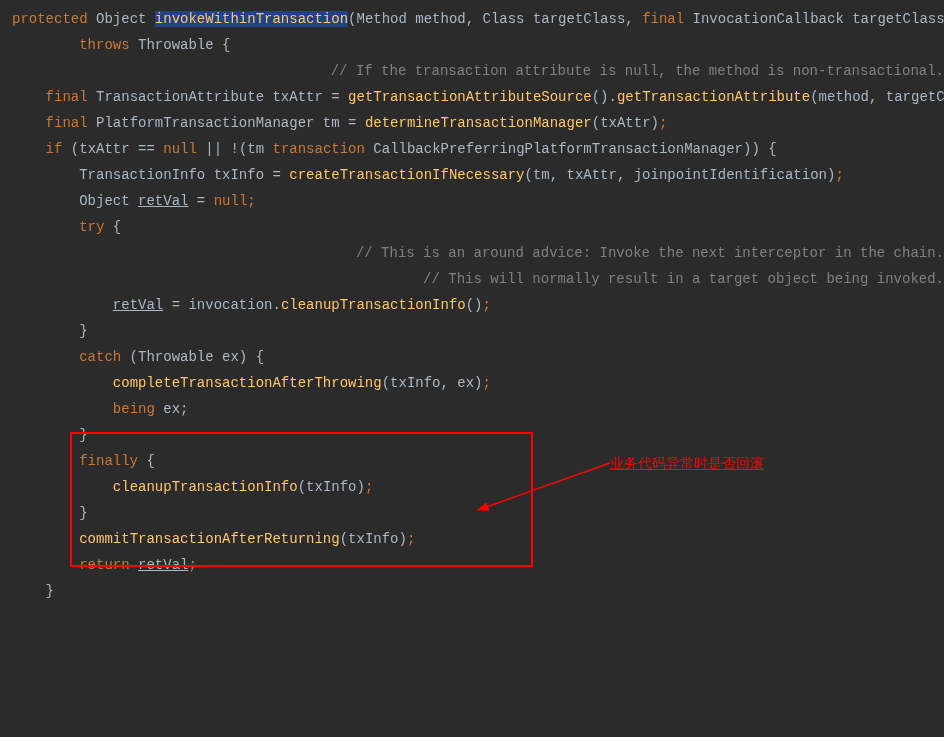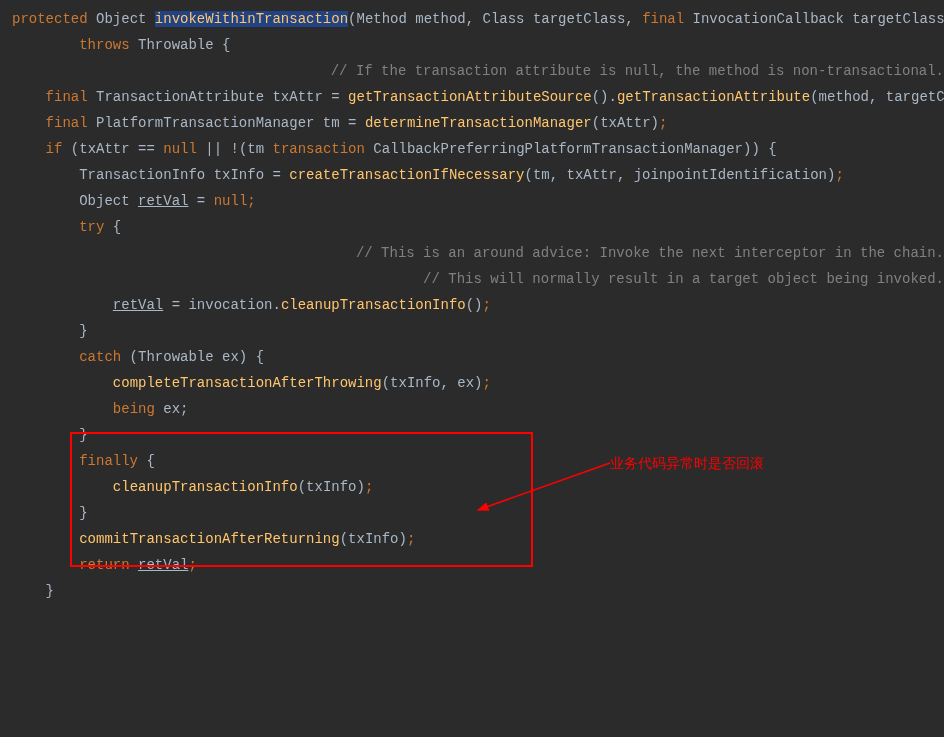--- a/index.html
+++ b/index.html
@@ -41,20 +41,21 @@
       width: 463px;
       height: 135px;
     }
     .annotation {
       position: absolute;
       color: #ff0000;
       font-family: 'Microsoft YaHei', sans-serif;
       font-size: 14px;
       left: 610px;
       top: 450px;
+      text-decoration: underline;
     }
     .arrow-svg {
       position: absolute;
       left: 470px;
       top: 455px;
       pointer-events: none;
     }
   </style>
 </head>
 <body>

